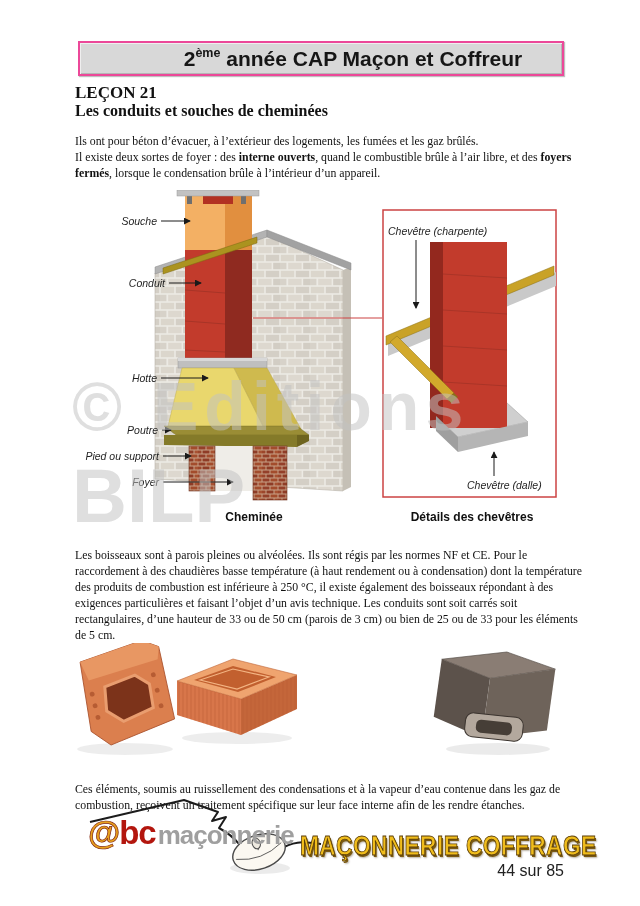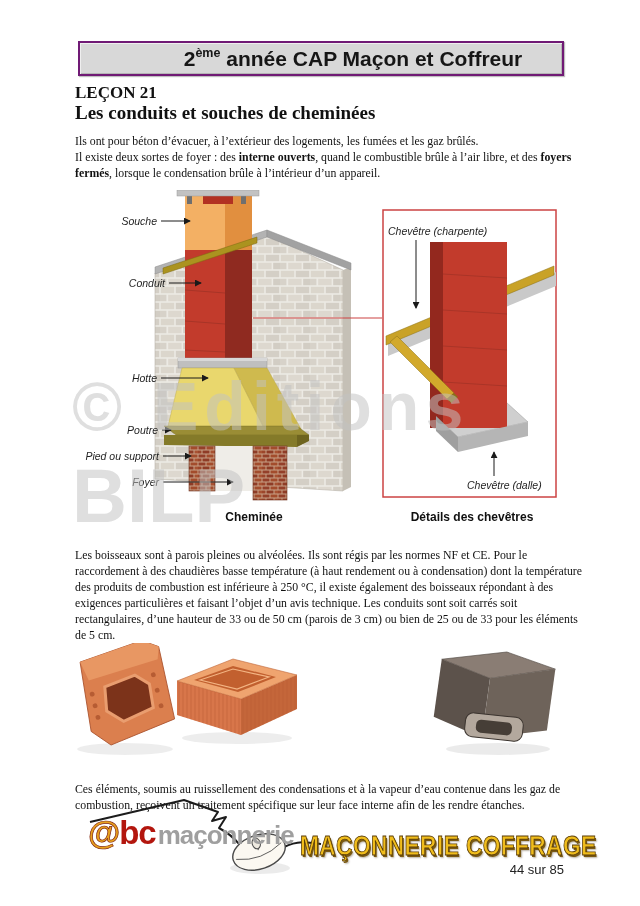--- a/index.html
+++ b/index.html
@@ -1,47 +1,47 @@
 <!DOCTYPE html>
 <html><head>
 <meta charset="utf-8">
 <style>
   html,body{margin:0;padding:0;background:#fff;}
   .page{position:relative;width:640px;height:906px;background:#fff;overflow:hidden;
         font-family:"Liberation Serif",serif;color:#111;}
   
   .banner{position:absolute;left:78px;top:41px;width:486px;height:35px;box-sizing:border-box;
-          background:#d8d8d8;border:2px solid #701a75;
+          background:#d8d8d8;border:2px solid #ec4899;
           box-shadow:inset 1px 1px 0 #efefef, inset -1px -1px 0 #b5b5b5, 1px 1px 1px rgba(0,0,0,.25);
           display:flex;align-items:center;justify-content:center;padding-left:64px;
           font-family:"Liberation Sans",sans-serif;font-weight:bold;font-size:21px;color:#161616;}
   .banner sup{font-size:12.5px;position:relative;top:-1px;font-weight:bold;}
   .kicker{position:absolute;left:75px;top:83px;font-size:17px;font-weight:bold;}
-  .title{position:absolute;left:75px;top:102px;font-size:19px;font-weight:bold;}
+  .title{position:absolute;left:75px;top:102px;font-size:16px;font-weight:bold;}
   .para{position:absolute;left:75px;width:512px;font-size:11.8px;line-height:16px;}
   #p1{top:133px;}
   .h2{position:absolute;left:75px;top:523px;font-size:20px;font-weight:normal;}
   #p2{top:547px;}
   #p3{top:753px;width:515px;margin-top:28px;}
   
   .fig{position:absolute;left:70px;top:190px;width:510px;height:335px;}
   .blocks{position:absolute;left:70px;top:643px;width:510px;height:120px;}
   .lbl{font-family:"Liberation Sans",sans-serif;font-style:italic;font-size:10.5px;fill:#1f1f1f;}
   .cap{font-family:"Liberation Sans",sans-serif;font-weight:bold;font-size:12px;fill:#101010;}
   .wm{font-family:"Liberation Sans",sans-serif;font-weight:bold;fill:#c2c2c2;opacity:.52;}
   .arr{stroke:#1a1a1a;stroke-width:1;fill:none;}
   
   .logosvg{position:absolute;left:72px;top:792px;width:250px;height:92px;}
   .brand{position:absolute;left:300px;top:831px;white-space:nowrap;
          font-family:"Liberation Sans",sans-serif;font-weight:800;font-size:27px;
          color:#f0bd1c;-webkit-text-stroke:.9px #5a3d08;letter-spacing:.5px;
          transform:scaleX(.84);transform-origin:left top;
          text-shadow:1.5px 1.5px 0 #7a5a14, 2.5px 2.5px 2px rgba(60,40,5,.35);}
   .pagenum{position:absolute;right:76px;top:862px;font-family:"Liberation Sans",sans-serif;
-           font-size:13px;color:#222;}
+           font-size:16px;color:#222;}
 </style>
 </head>
 <body>
 
 <div class="page">
 
   <div class="banner">
     <span><span>2</span><sup>ème</sup><span> année CAP Maçon et Coffreur</span></span>
   </div>
 

